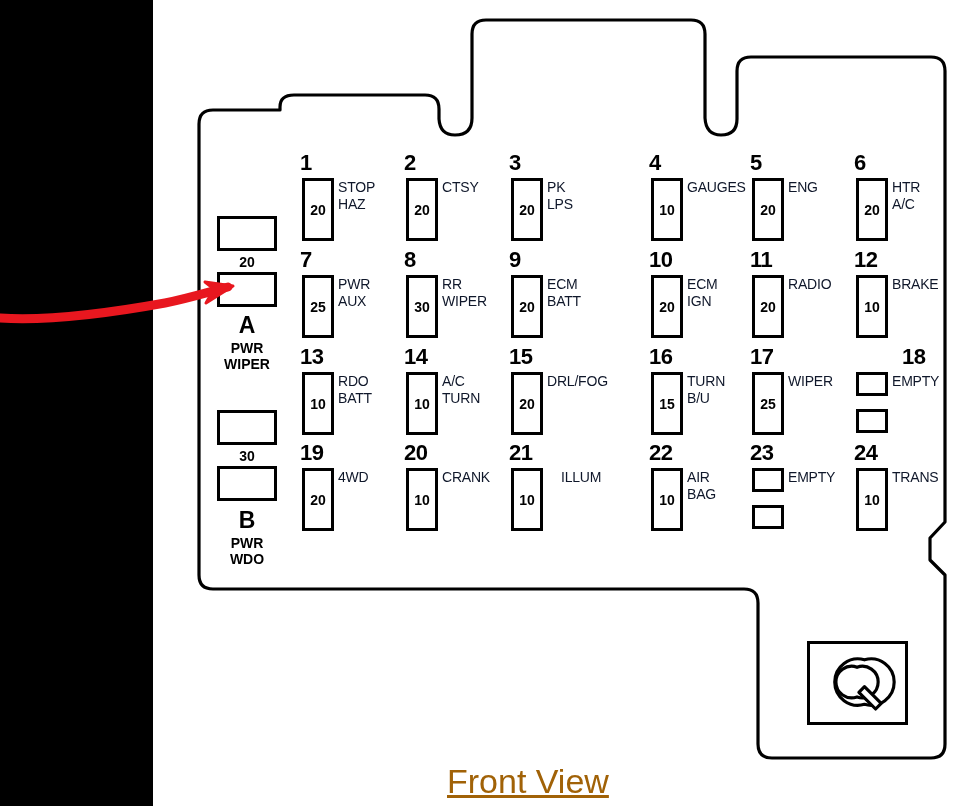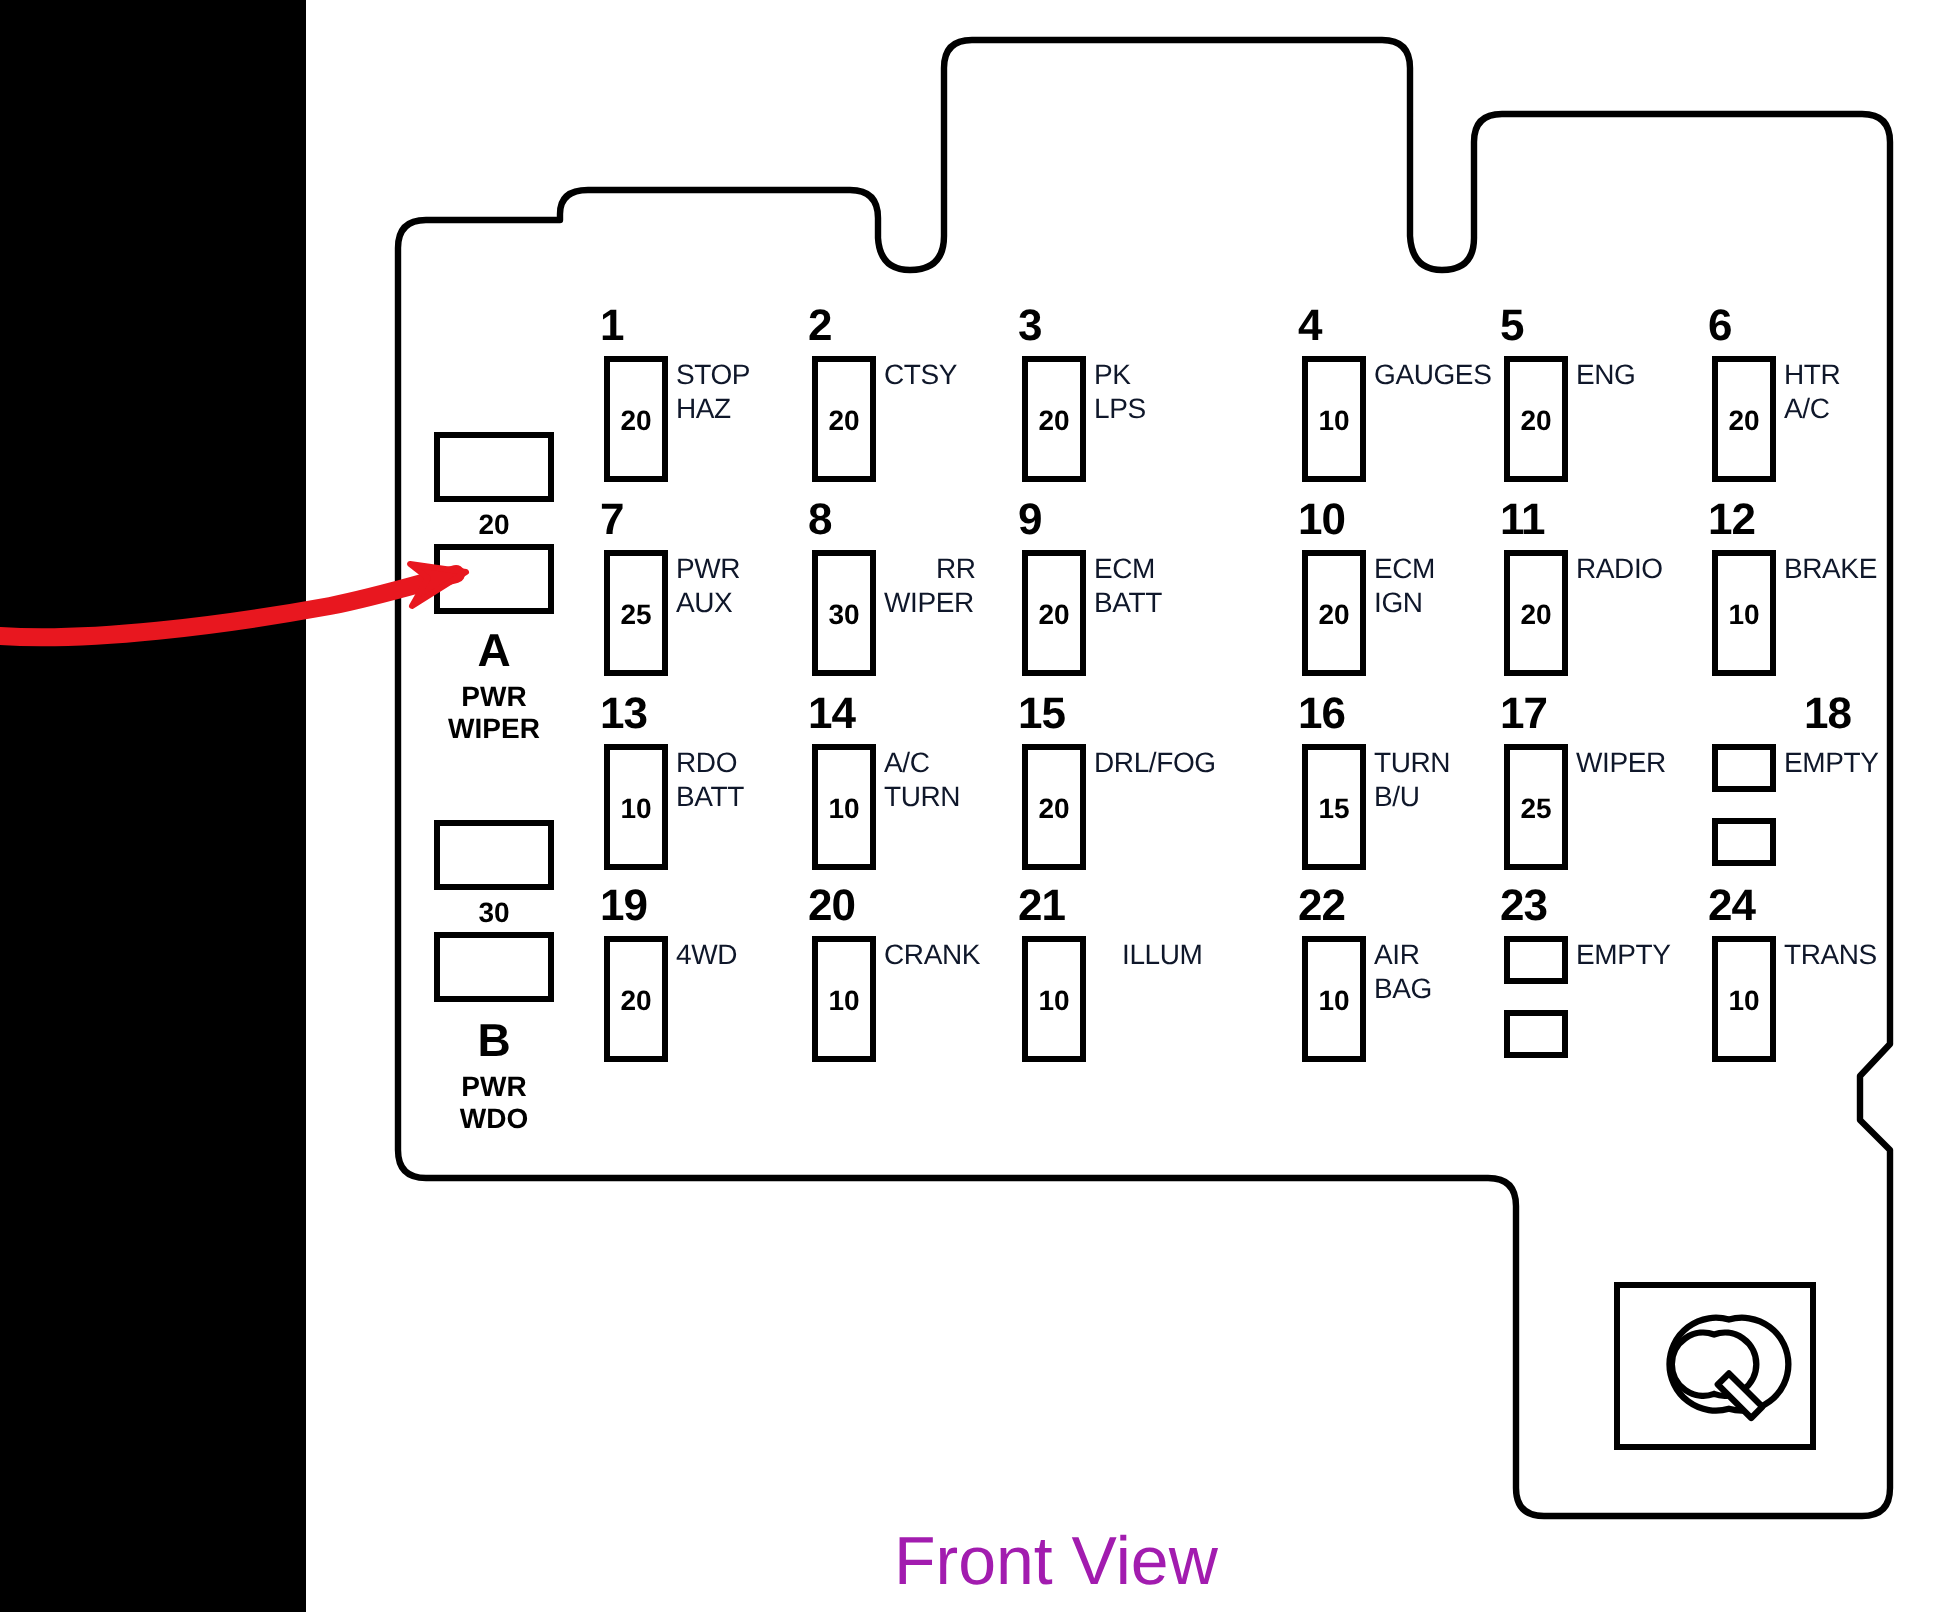--- a/index.html
+++ b/index.html
@@ -85,22 +85,23 @@
   
   .puller-box{
     position:absolute;
     border:3px solid #000;background:#fff;box-sizing:border-box;
   }
 
   
   .caption{
     position:absolute;
     font-size:34px;
-    color:#a21caf;
+    color:#a16207;
     white-space:nowrap;
+    text-decoration:underline;
   }
 
   .arrow-svg{position:absolute;left:0;top:0;width:972px;height:806px;}
 </style>
 </head>
 <body>
 
 <div id="stage">
 
   <div class="black-bar"></div>
@@ -195,21 +196,21 @@
       <div class="fuse-num" style="left: 300px; top: 249px;">7</div>
       <div class="fuse-box" style="left: 302px; top: 275px; width: 32px; height: 63px;">
         <span class="fuse-amp">25</span>
       </div>
       <div class="fuse-label" style="left: 338px; top: 277px;">PWR</div>
       <div class="fuse-label" style="left: 338px; top: 294px;">AUX</div>
       <div class="fuse-num" style="left: 404px; top: 249px;">8</div>
       <div class="fuse-box" style="left: 406px; top: 275px; width: 32px; height: 63px;">
         <span class="fuse-amp">30</span>
       </div>
-      <div class="fuse-label" style="left: 468px; top: 277px;">RR</div>
+      <div class="fuse-label" style="left: 442px; top: 277px;">RR</div>
       <div class="fuse-label" style="left: 442px; top: 294px;">WIPER</div>
       <div class="fuse-num" style="left: 509px; top: 249px;">9</div>
       <div class="fuse-box" style="left: 511px; top: 275px; width: 32px; height: 63px;">
         <span class="fuse-amp">20</span>
       </div>
       <div class="fuse-label" style="left: 547px; top: 277px;">ECM</div>
       <div class="fuse-label" style="left: 547px; top: 294px;">BATT</div>
       <div class="fuse-num" style="left: 649px; top: 249px;">10</div>
       <div class="fuse-box" style="left: 651px; top: 275px; width: 32px; height: 63px;">
         <span class="fuse-amp">20</span>

